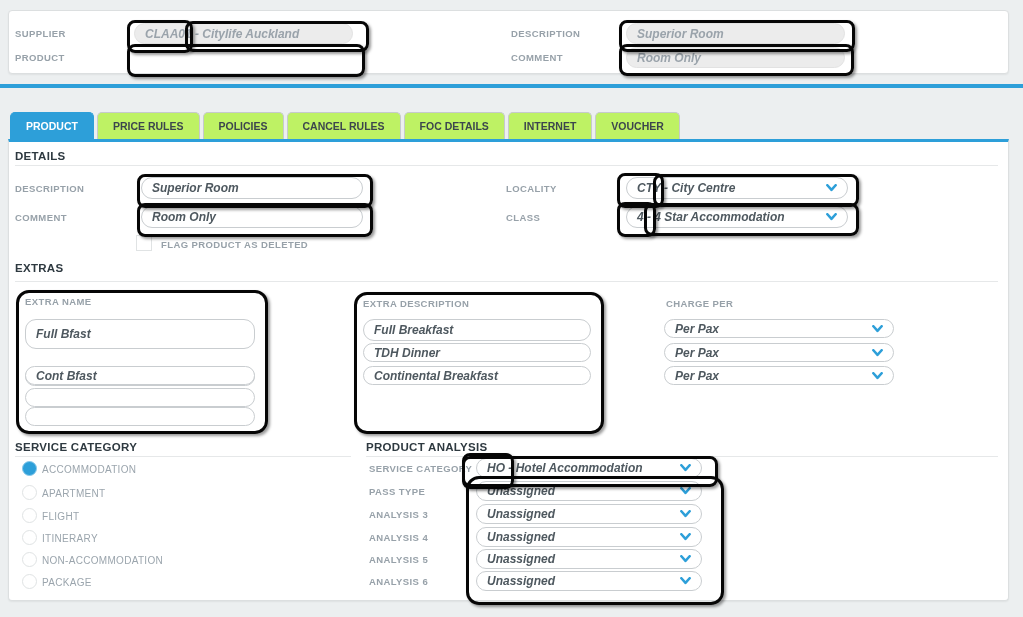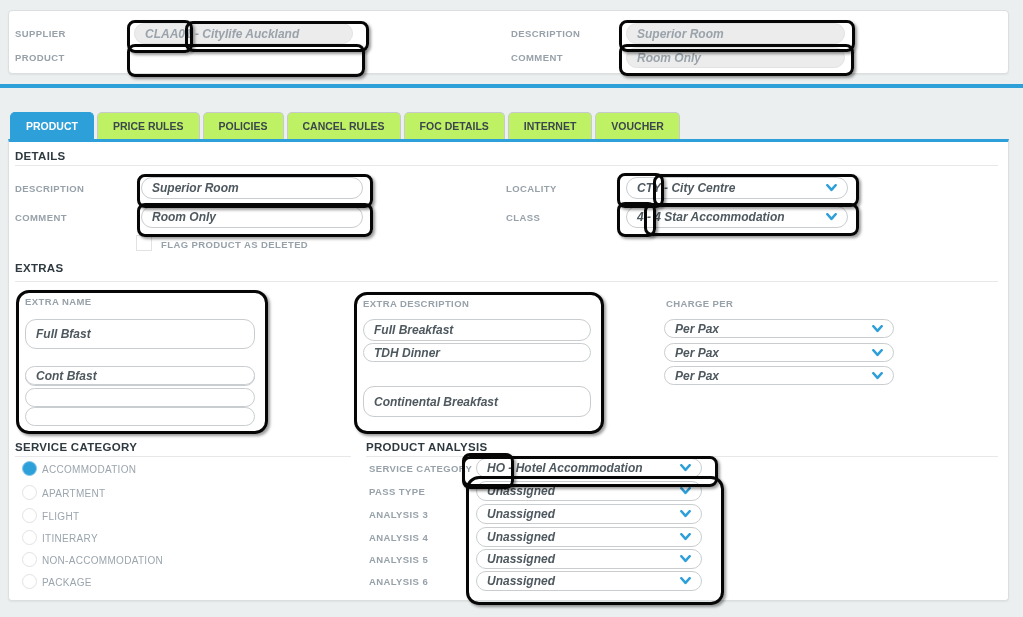--- a/index.html
+++ b/index.html
@@ -127,21 +127,21 @@
     <input class="fld wt" style="left: 16px; top: 177px; width: 230px; height: 30px;" value="Full Bfast">
     <input class="fld wt" style="left: 16px; top: 201px; width: 230px; height: 19px; margin-top: 24px;" value="TDH Dnr">
     <input class="fld wt" style="left: 16px; top: 224px; width: 230px; height: 19px;" value="Cont Bfast">
     <input class="fld wt" style="left: 16px; top: 246px; width: 230px; height: 19px;" value="">
     <input class="fld wt" style="left: 16px; top: 265px; width: 230px; height: 19px;" value="">
 
     <div class="ann big" style="left:345px;top:150px;width:244px;height:136px"></div>
     <span class="lbl" style="left:354px;top:156px">EXTRA DESCRIPTION</span>
     <input class="fld wt" style="left: 354px; top: 177px; width: 228px; height: 22px;" value="Full Breakfast">
     <input class="fld wt" style="left: 354px; top: 201px; width: 228px; height: 19px;" value="TDH Dinner">
-    <input class="fld wt" style="left: 354px; top: 224px; width: 228px; height: 31px; margin-top: 20px;" value="Continental Breakfast">
+    <input class="fld wt" style="left: 354px; top: 224px; width: 228px; height: 19px;" value="Continental Breakfast">
 
     <span class="lbl" style="left:657px;top:156px">CHARGE PER</span>
     <div class="fld wt sel" style="left:655px;top:177px;width:230px;height:19px">
       <span>Per Pax</span>
       <svg class="chev" width="11" height="8" viewBox="0 0 12 8">
           <path d="M1.5 1 L6 6 L10.5 1" fill="none" stroke="#2D9FD9" stroke-width="2.8" stroke-linecap="round" stroke-linejoin="round"></path>
         </svg>
     </div>
     <div class="fld wt sel" style="left:655px;top:201px;width:230px;height:19px">
       <span>Per Pax</span>

